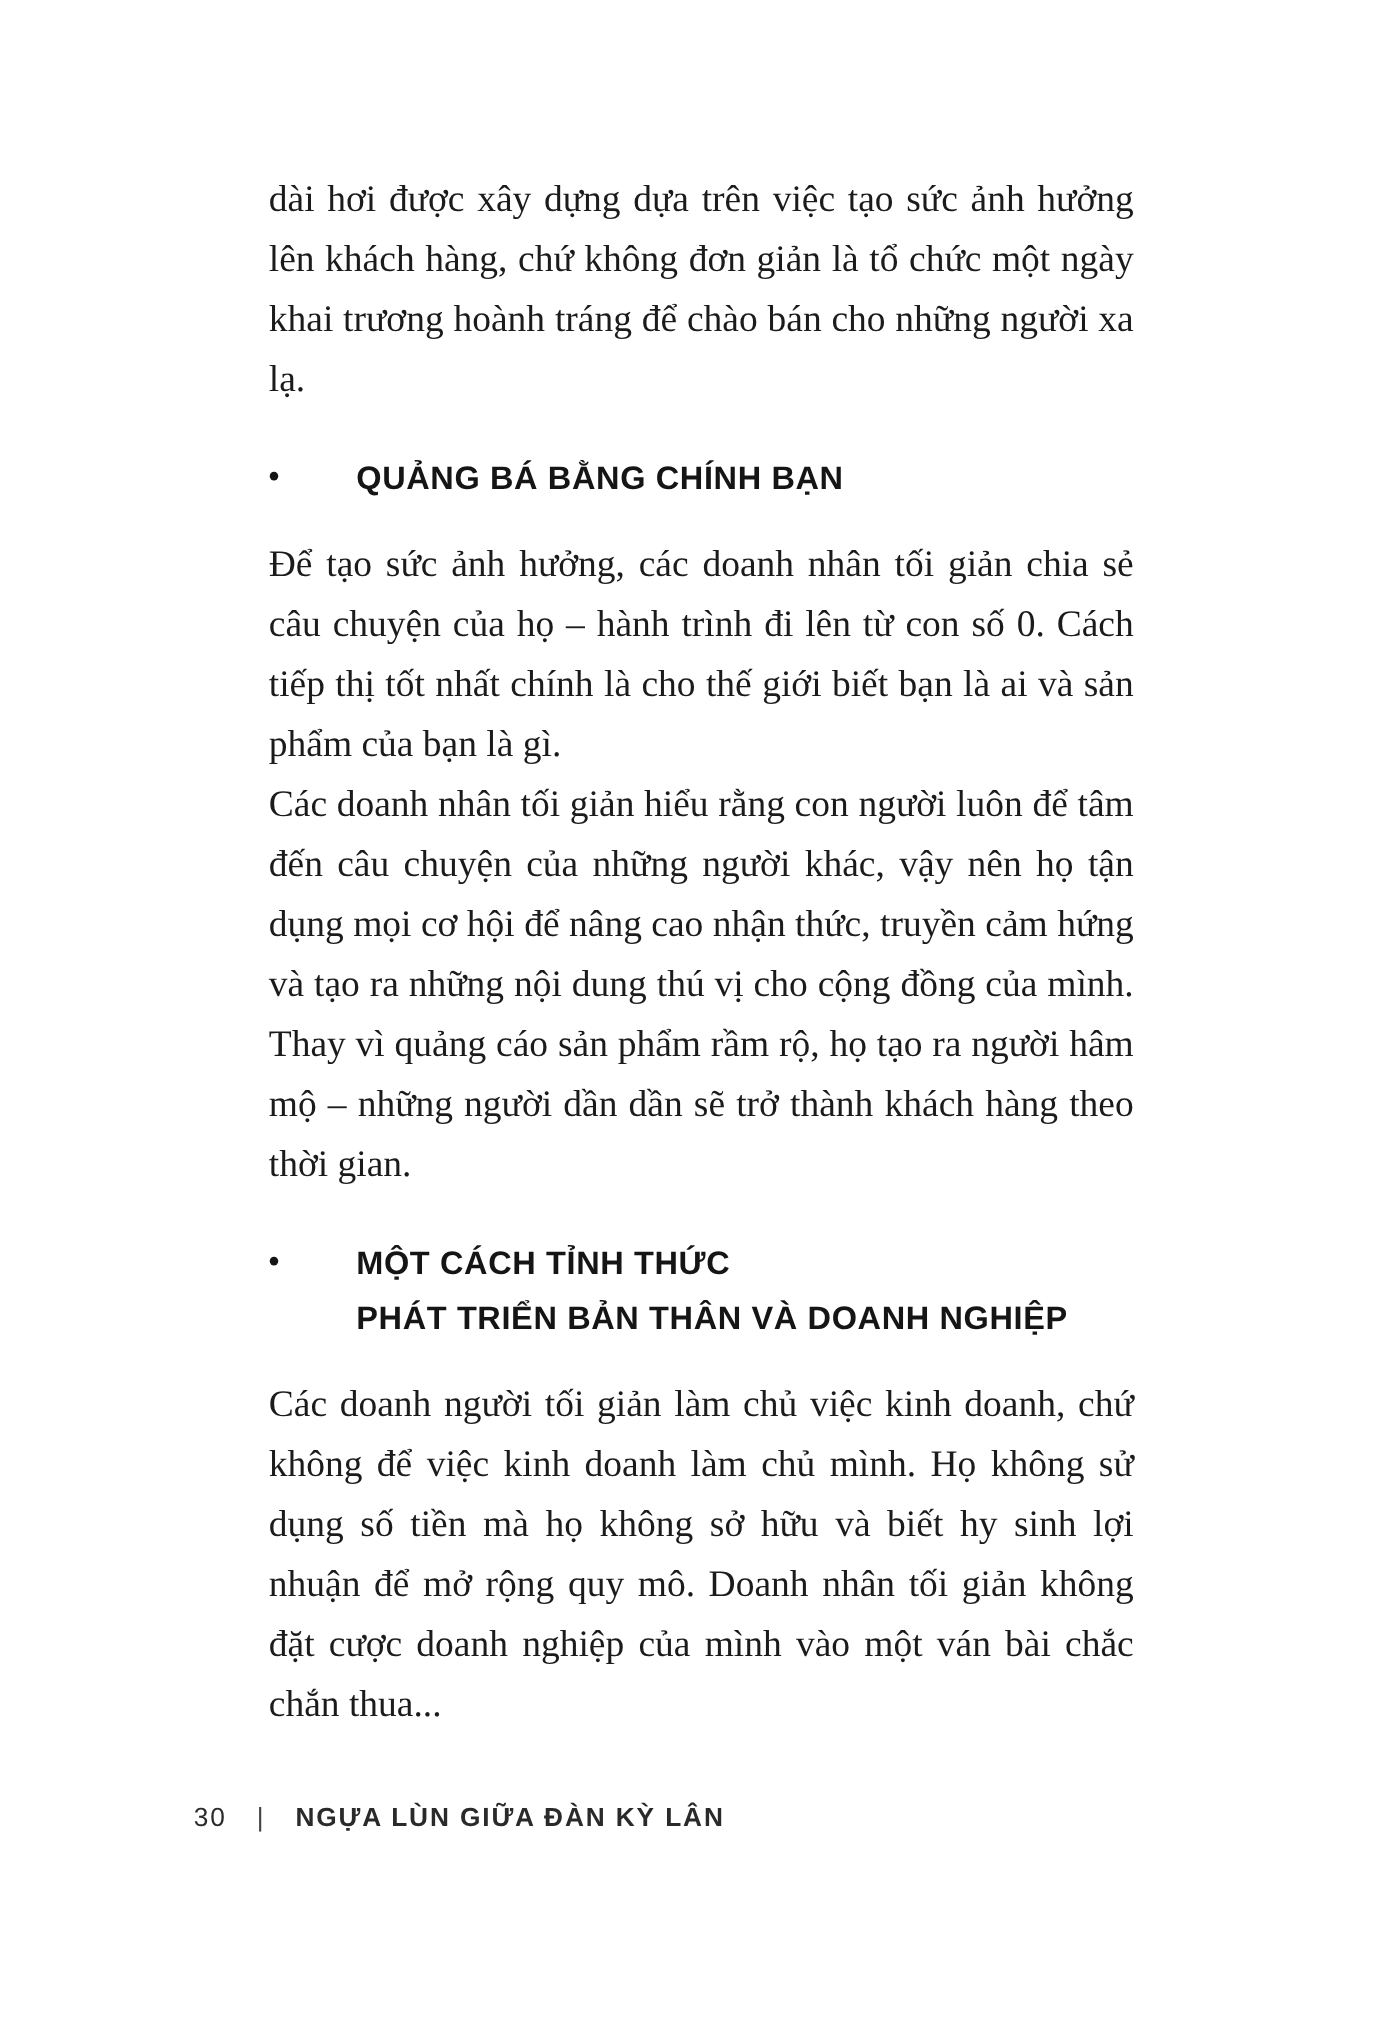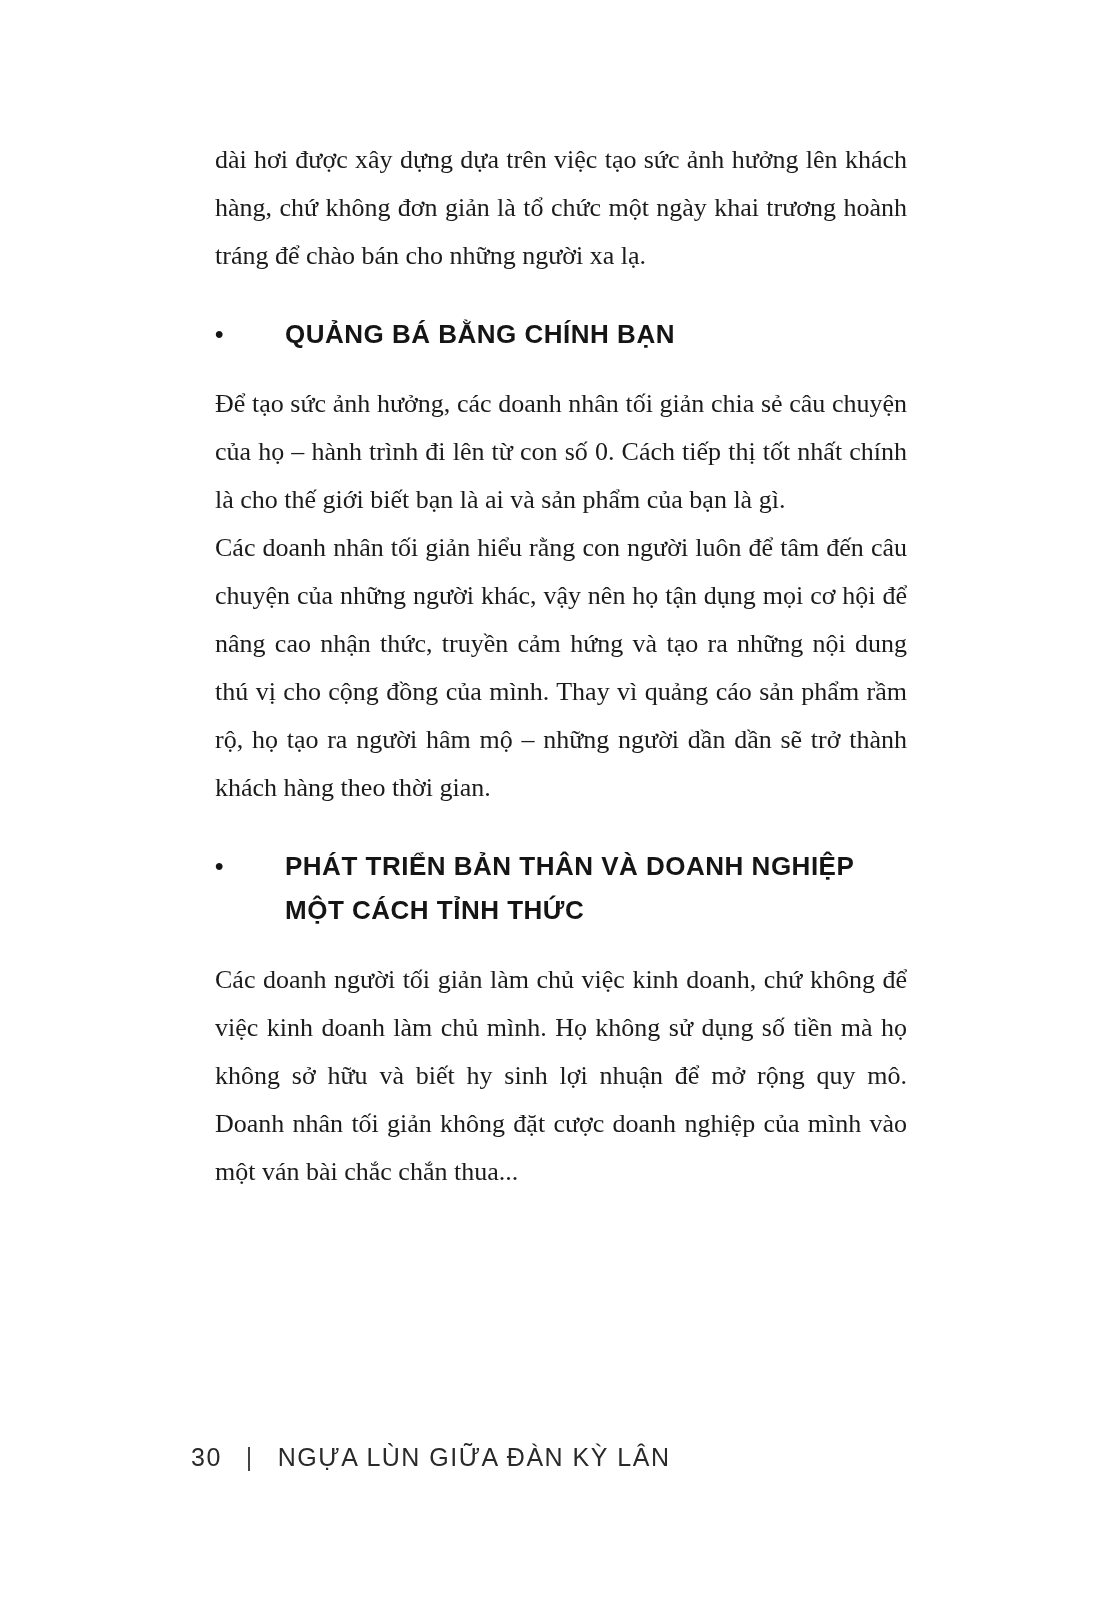--- a/index.html
+++ b/index.html
@@ -17,21 +17,21 @@
     color: #1b1b1b;
   }
   .content {
     position: absolute;
     left: 215px;
     top: 136px;
     width: 692px;
   }
   .body-para {
     margin: 0;
-    font-size: 26px;
+    font-size: 30px;
     line-height: 48px;
     text-align: justify;
     text-justify: inter-word;
     color: #1b1b1b;
   }
   .body-para .lead-bold {
     font-weight: 400;
   }
   .bullet-heading {
     display: flex;
@@ -53,35 +53,34 @@
     flex: 1;
     margin-left: 36px;
   }
   .footer {
     position: absolute;
     left: 155px;
     top: 1443px;
     display: flex;
     align-items: center;
     font-family: "Liberation Sans", "DejaVu Sans", sans-serif;
-    font-size: 25px;
+    font-size: 21px;
     letter-spacing: 1.5px;
     color: #2a2a2a;
-    margin-left: 36px;
   }
   .footer .page-num {
     font-weight: 400;
   }
   .footer .sep {
     margin: 0 24px;
     font-weight: 300;
     color: #444444;
   }
   .footer .book-title {
-    font-weight: 400;
+    font-weight: 700;
   }
 </style>
 </head>
 <body>
 
 <div class="page">
 
   <div class="content">
 
     <p class="body-para">dài hơi được xây dựng dựa trên việc tạo sức ảnh hưởng lên khách hàng, chứ không đơn giản là tổ chức một ngày khai trương hoành tráng để chào bán cho những người xa lạ.</p>
@@ -95,22 +94,22 @@
 
     <p class="body-para">
       <span class="lead-bold">Để tạo sức ảnh hưởng, các doanh nhân tối giản chia sẻ câu chuyện của họ – hành trình đi lên từ con số 0.</span><span> Cách tiếp thị tốt nhất chính là cho thế giới biết bạn là ai và sản phẩm của bạn là gì.</span>
     </p>
 
     <p class="body-para">Các doanh nhân tối giản hiểu rằng con người luôn để tâm đến câu chuyện của những người khác, vậy nên họ tận dụng mọi cơ hội để nâng cao nhận thức, truyền cảm hứng và tạo ra những nội dung thú vị cho cộng đồng của mình. Thay vì quảng cáo sản phẩm rầm rộ, họ tạo ra người hâm mộ – những người dần dần sẽ trở thành khách hàng theo thời gian.</p>
 
     <div class="bullet-heading">
       <span class="bullet">•</span>
       <div class="heading-lines">
+        <div>MỘT CÁCH TỈNH THỨC</div>
         <div>PHÁT TRIỂN BẢN THÂN VÀ DOANH NGHIỆP</div>
-        <div>MỘT CÁCH TỈNH THỨC</div>
       </div>
     </div>
 
     <p class="body-para">
       <span class="lead-bold">Các doanh người tối giản làm chủ việc kinh doanh, chứ không để việc kinh doanh làm chủ mình.</span><span> Họ không sử dụng số tiền mà họ không sở hữu và biết hy sinh lợi nhuận để mở rộng quy mô. Doanh nhân tối giản không đặt cược doanh nghiệp của mình vào một ván bài chắc chắn thua...</span>
     </p>
 
   </div>
 
   <div class="footer">

